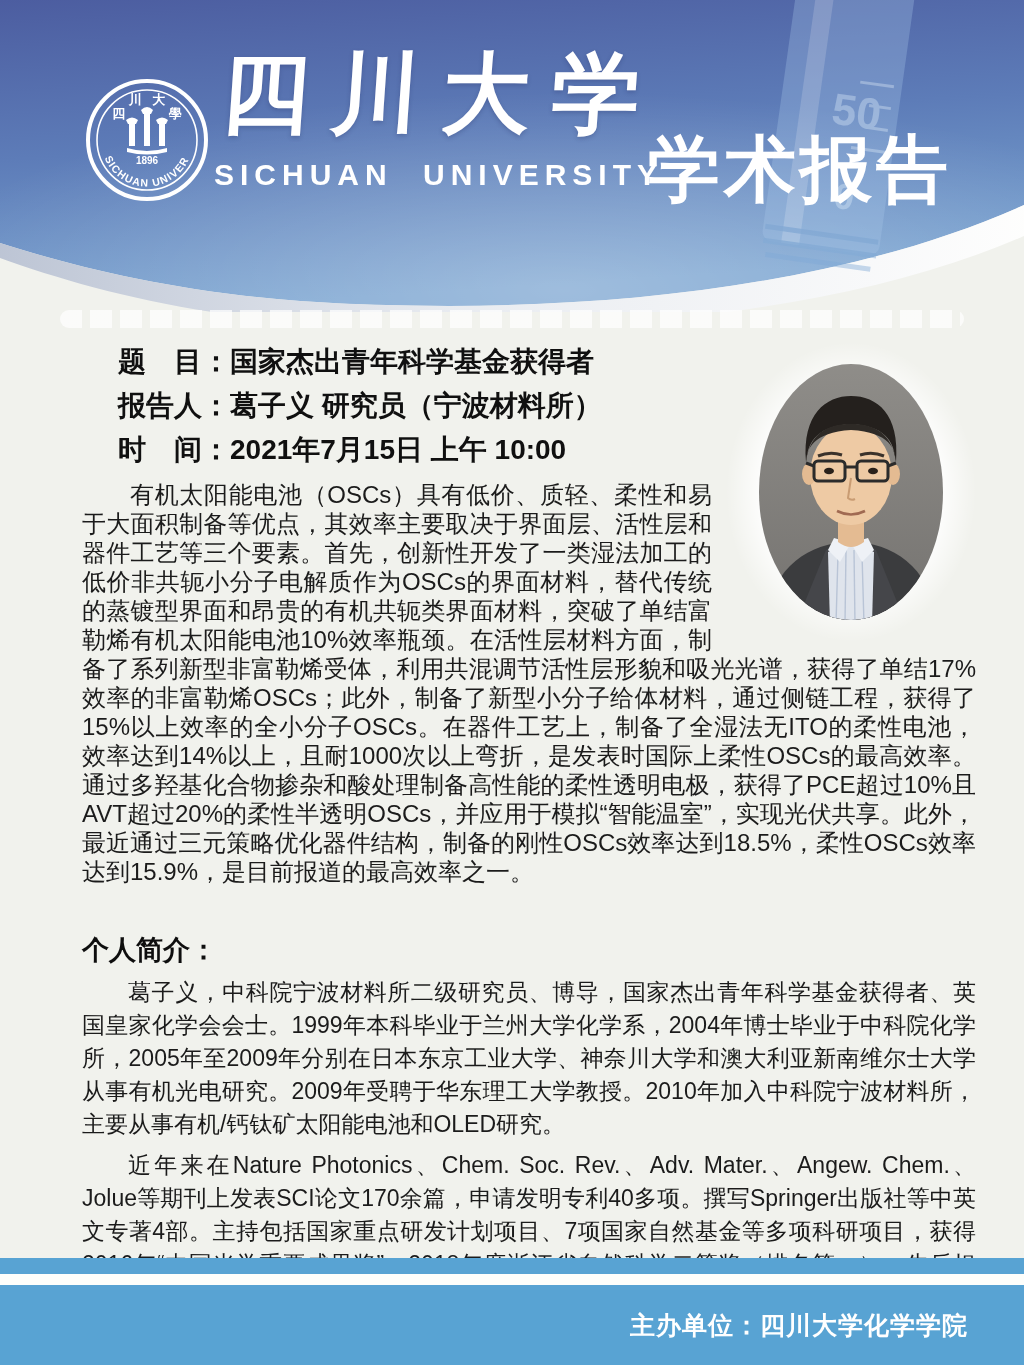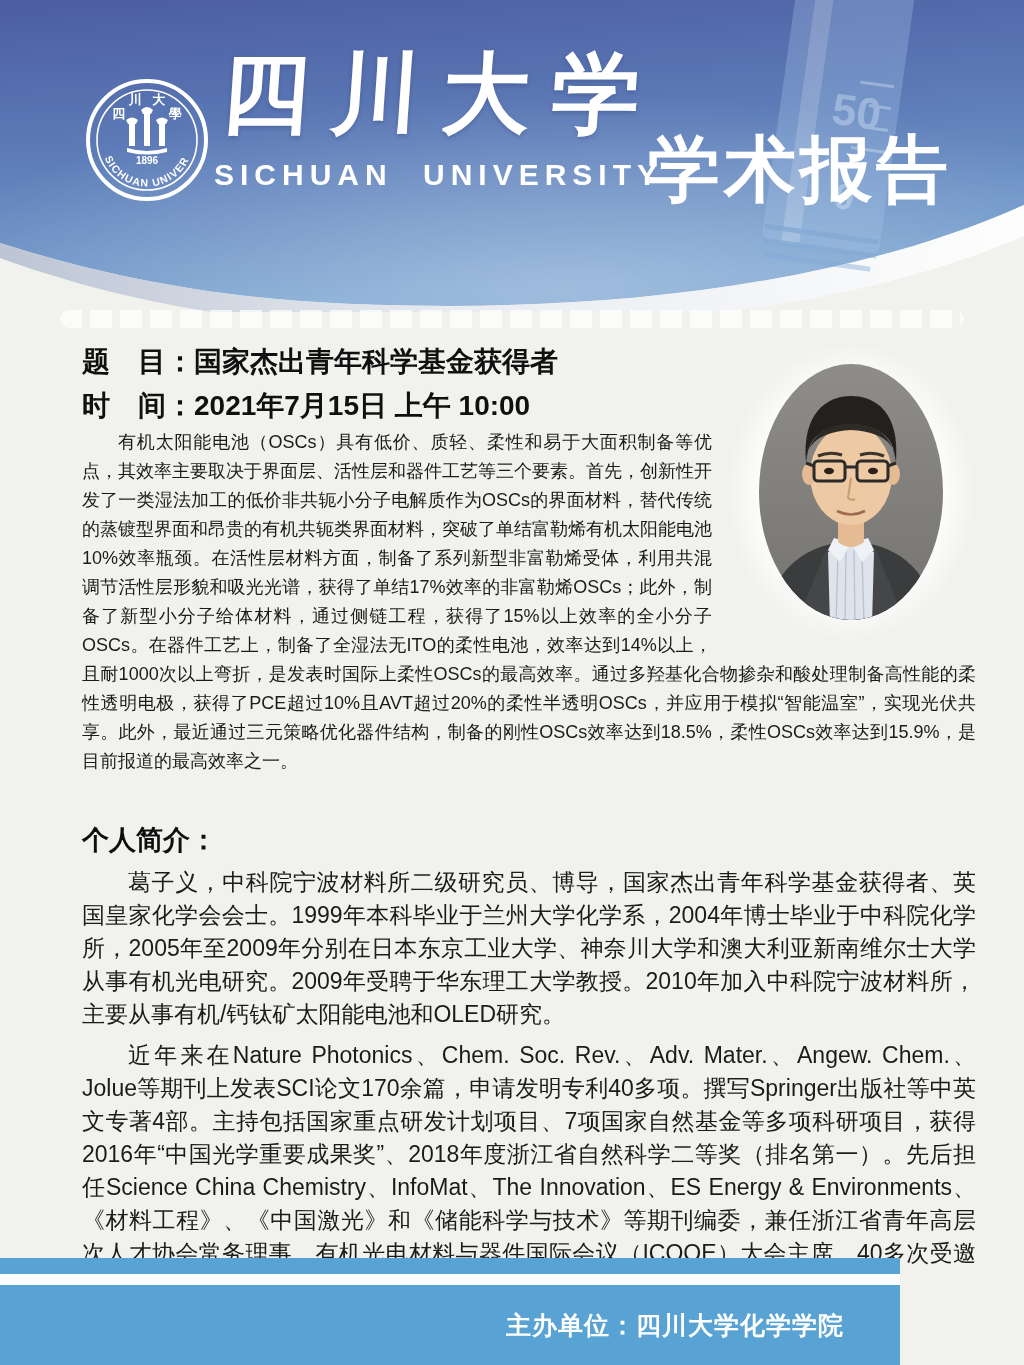--- a/index.html
+++ b/index.html
@@ -36,32 +36,32 @@
       rgba(255,255,255,.95) 0 22px, rgba(255,255,255,0) 22px 30px);
   }
   .content{padding:0 48px 0 82px;}
   .photo-wrap{
     float:right;width:250px;height:300px;margin:2px 0 10px 14px;
     display:flex;align-items:center;justify-content:center;
     background:radial-gradient(closest-side,#ffffff 68%,rgba(255,255,255,0) 100%);
   }
   .info-rows{margin-top:12px;}
   .info-row{font-size:28px;font-weight:700;line-height:44px;color:#101010;white-space:nowrap;}
-  .info-row .lbl{display:inline-block;}
+  .info-row .lbl{display:inline-block;margin-left:36px;}
   .abstract{
-    margin:0 0 0 0;font-size:18px;line-height:29px;color:#1b1b1b;
+    margin:8px 0 0 0;font-size:24px;line-height:29px;color:#1b1b1b;
     text-align:justify;text-indent:2em;
   }
   .bio-heading{margin:46px 0 8px 0;font-size:27px;font-weight:700;color:#0e0e0e;}
   .bio-p{
     margin:8px 0 0 0;font-size:23px;line-height:33px;color:#1b1b1b;
     text-align:justify;text-indent:2em;
   }
   
-  .footer{position:absolute;left:0;bottom:0;width:900px;}
+  .footer{position:absolute;left:0;bottom:0;width:1024px;}
   .stripe-a{height:16px;background:#58a3d3;}
   .stripe-gap{height:11px;background:#fdfefb;}
   .footer-bar{
     height:80px;background:#58a3d3;
     display:flex;align-items:center;justify-content:flex-end;
     padding-right:56px;box-sizing:border-box;
   }
   .organizer{font-size:25px;font-weight:700;color:#ffffff;letter-spacing:1px;}
 </style>
 </head>
@@ -200,20 +200,23 @@
           <path d="M81,149 Q95,156 109,149" stroke="#a06a52" stroke-width="2.6" fill="none"></path>
         </g>
       </svg>
     </div>
 
     <div class="info-rows">
       <div class="info-row">
         <span class="lbl">题　目：</span><span>国家杰出青年科学基金获得者</span>
       </div>
       <div class="info-row">
+        <span class="lbl">报告人：</span><span>葛子义  研究员（宁波材料所）</span>
+      </div>
+      <div class="info-row">
         <span class="lbl">时　间：</span><span>2021年7月15日 上午 10:00</span>
       </div>
     </div>
 
     <p class="abstract">有机太阳能电池（OSCs）具有低价、质轻、柔性和易于大面积制备等优点，其效率主要取决于界面层、活性层和器件工艺等三个要素。首先，创新性开发了一类湿法加工的低价非共轭小分子电解质作为OSCs的界面材料，替代传统的蒸镀型界面和昂贵的有机共轭类界面材料，突破了单结富勒烯有机太阳能电池10%效率瓶颈。在活性层材料方面，制备了系列新型非富勒烯受体，利用共混调节活性层形貌和吸光光谱，获得了单结17%效率的非富勒烯OSCs；此外，制备了新型小分子给体材料，通过侧链工程，获得了15%以上效率的全小分子OSCs。在器件工艺上，制备了全湿法无ITO的柔性电池，效率达到14%以上，且耐1000次以上弯折，是发表时国际上柔性OSCs的最高效率。通过多羟基化合物掺杂和酸处理制备高性能的柔性透明电极，获得了PCE超过10%且AVT超过20%的柔性半透明OSCs，并应用于模拟“智能温室”，实现光伏共享。此外，最近通过三元策略优化器件结构，制备的刚性OSCs效率达到18.5%，柔性OSCs效率达到15.9%，是目前报道的最高效率之一。</p>
 
     <h2 class="bio-heading">个人简介：</h2>
     <p class="bio-p">葛子义，中科院宁波材料所二级研究员、博导，国家杰出青年科学基金获得者、英国皇家化学会会士。1999年本科毕业于兰州大学化学系，2004年博士毕业于中科院化学所，2005年至2009年分别在日本东京工业大学、神奈川大学和澳大利亚新南维尔士大学从事有机光电研究。2009年受聘于华东理工大学教授。2010年加入中科院宁波材料所，主要从事有机/钙钛矿太阳能电池和OLED研究。</p>
     <p class="bio-p">近年来在Nature Photonics、Chem. Soc. Rev.、Adv. Mater.、Angew. Chem.、Jolue等期刊上发表SCI论文170余篇，申请发明专利40多项。撰写Springer出版社等中英文专著4部。主持包括国家重点研发计划项目、7项国家自然基金等多项科研项目，获得2016年“中国光学重要成果奖”、2018年度浙江省自然科学二等奖（排名第一）。先后担任Science China Chemistry、InfoMat、The Innovation、ES Energy &amp; Environments、《材料工程》、《中国激光》和《储能科学与技术》等期刊编委，兼任浙江省青年高层次人才协会常务理事、有机光电材料与器件国际会议（ICOOE）大会主席。40多次受邀做国内外著名学术会议邀请报告。</p>
   </div>

